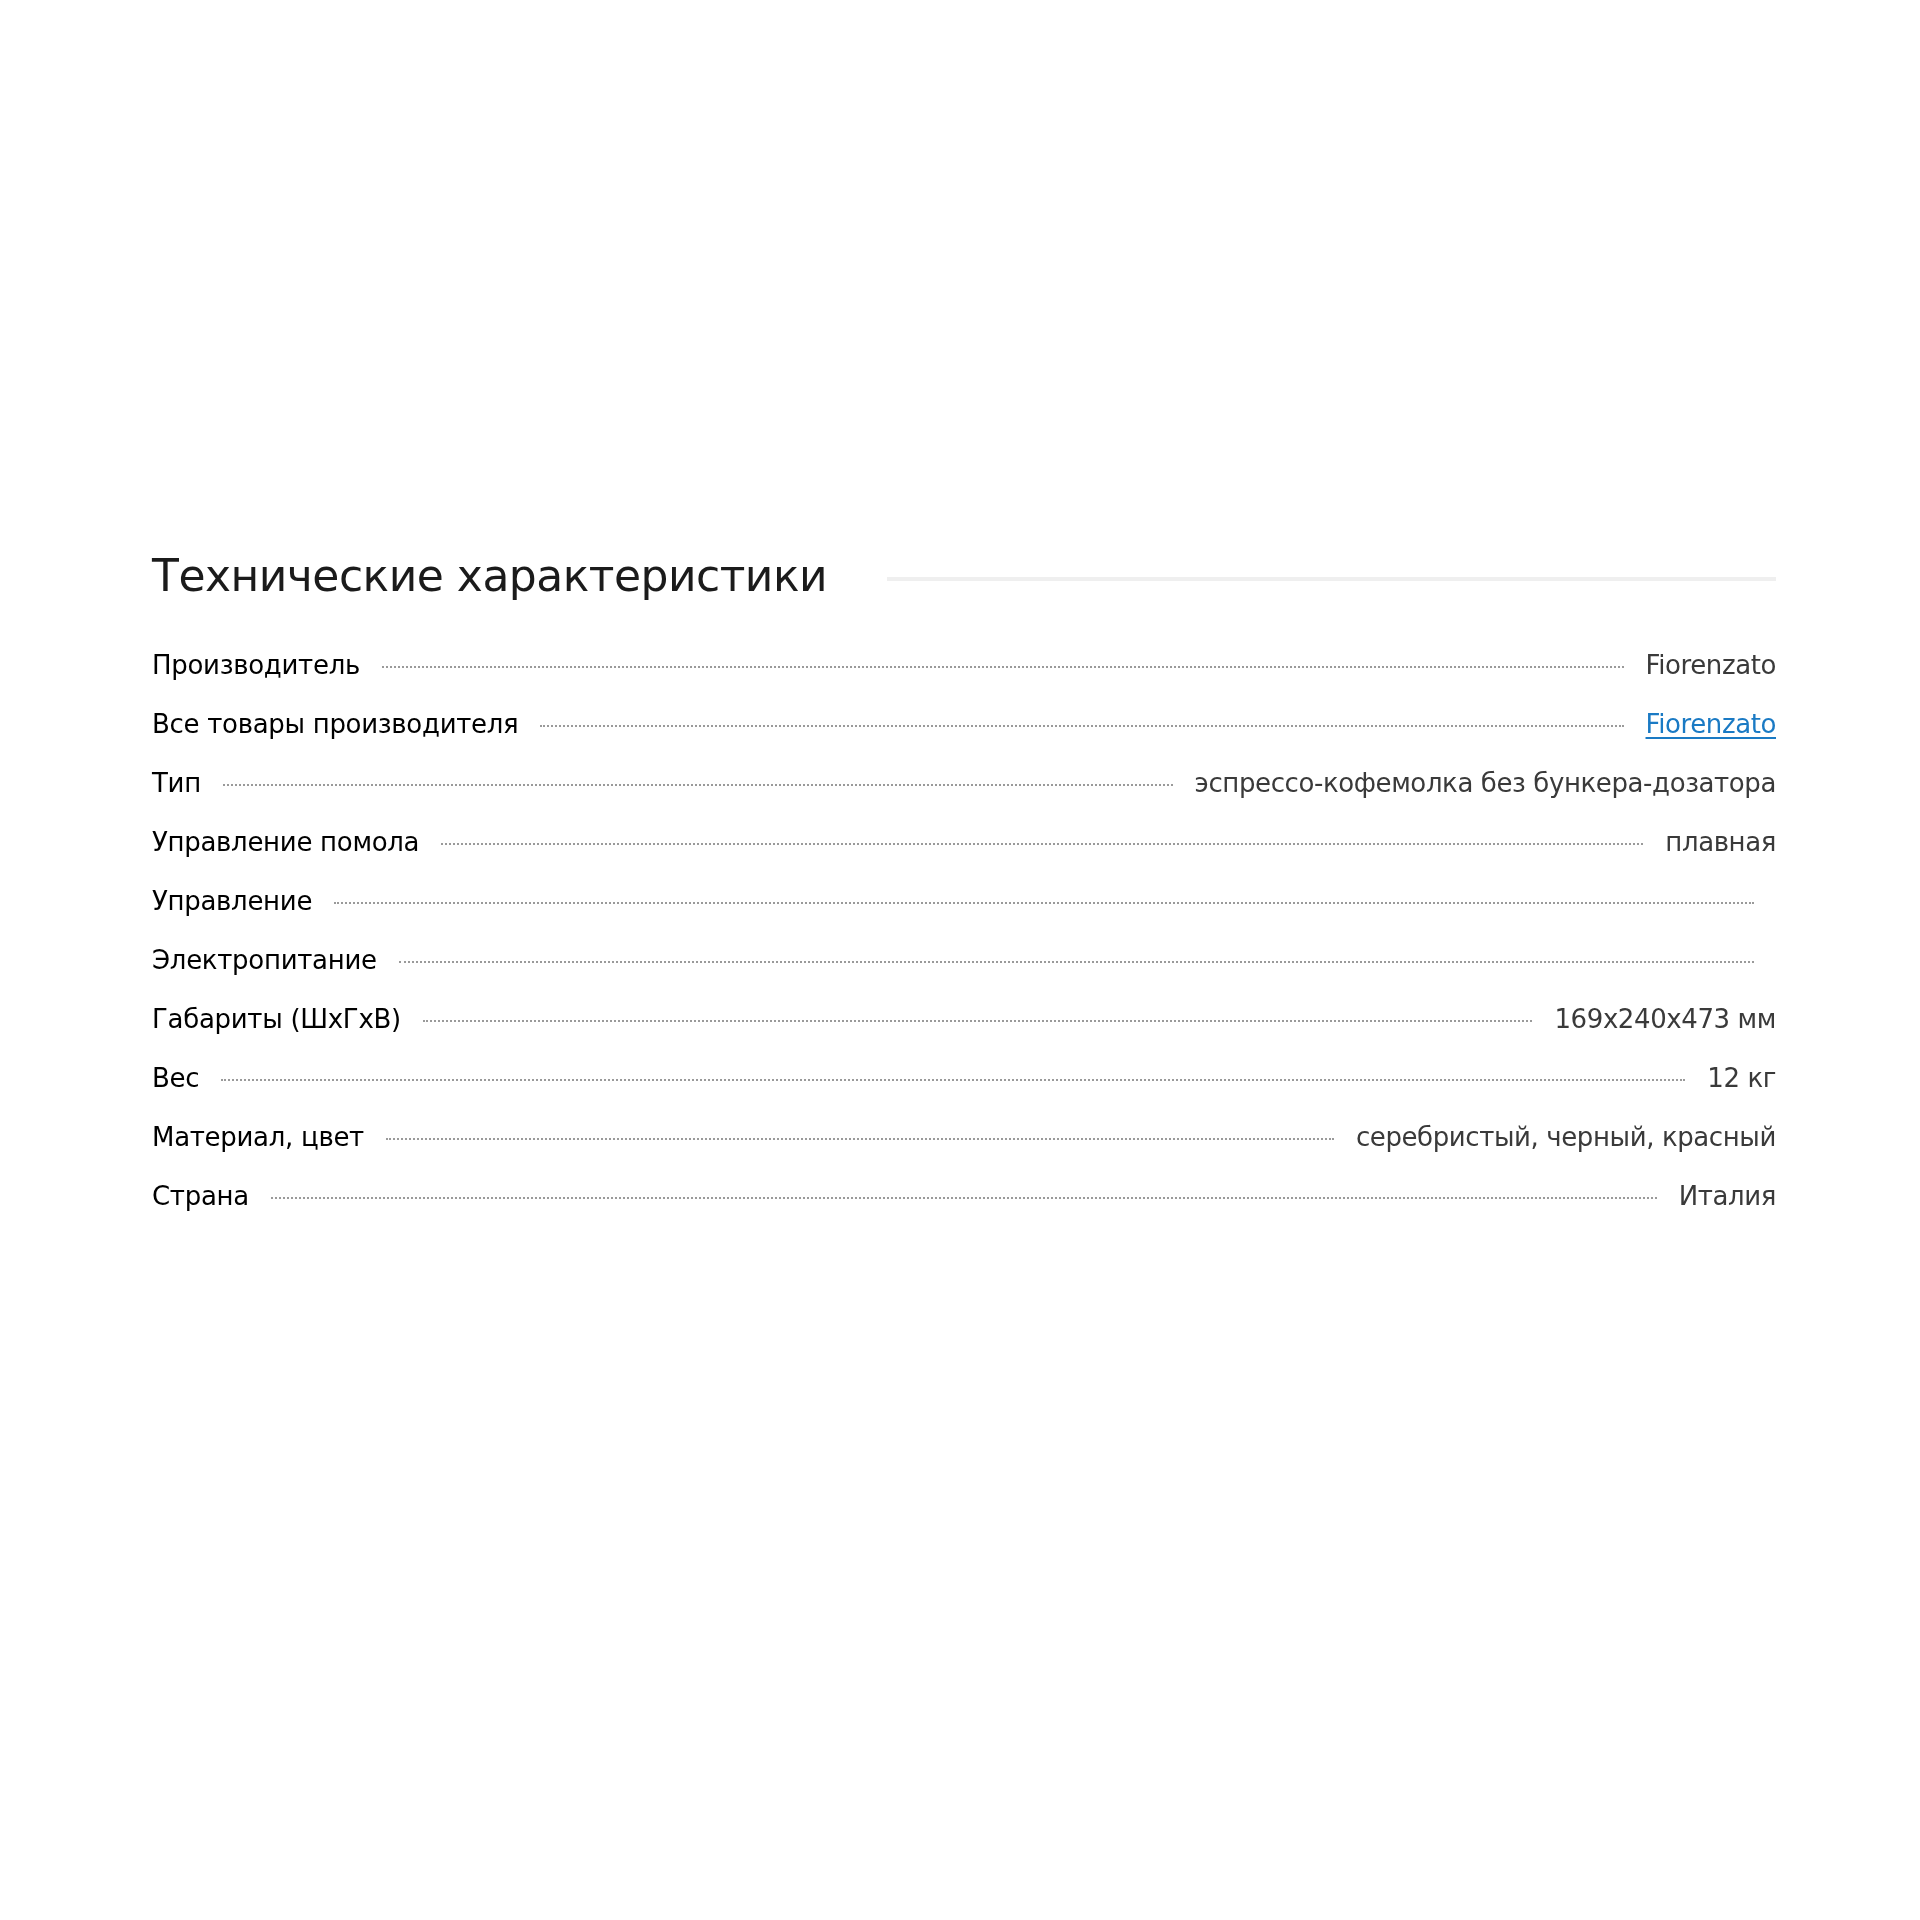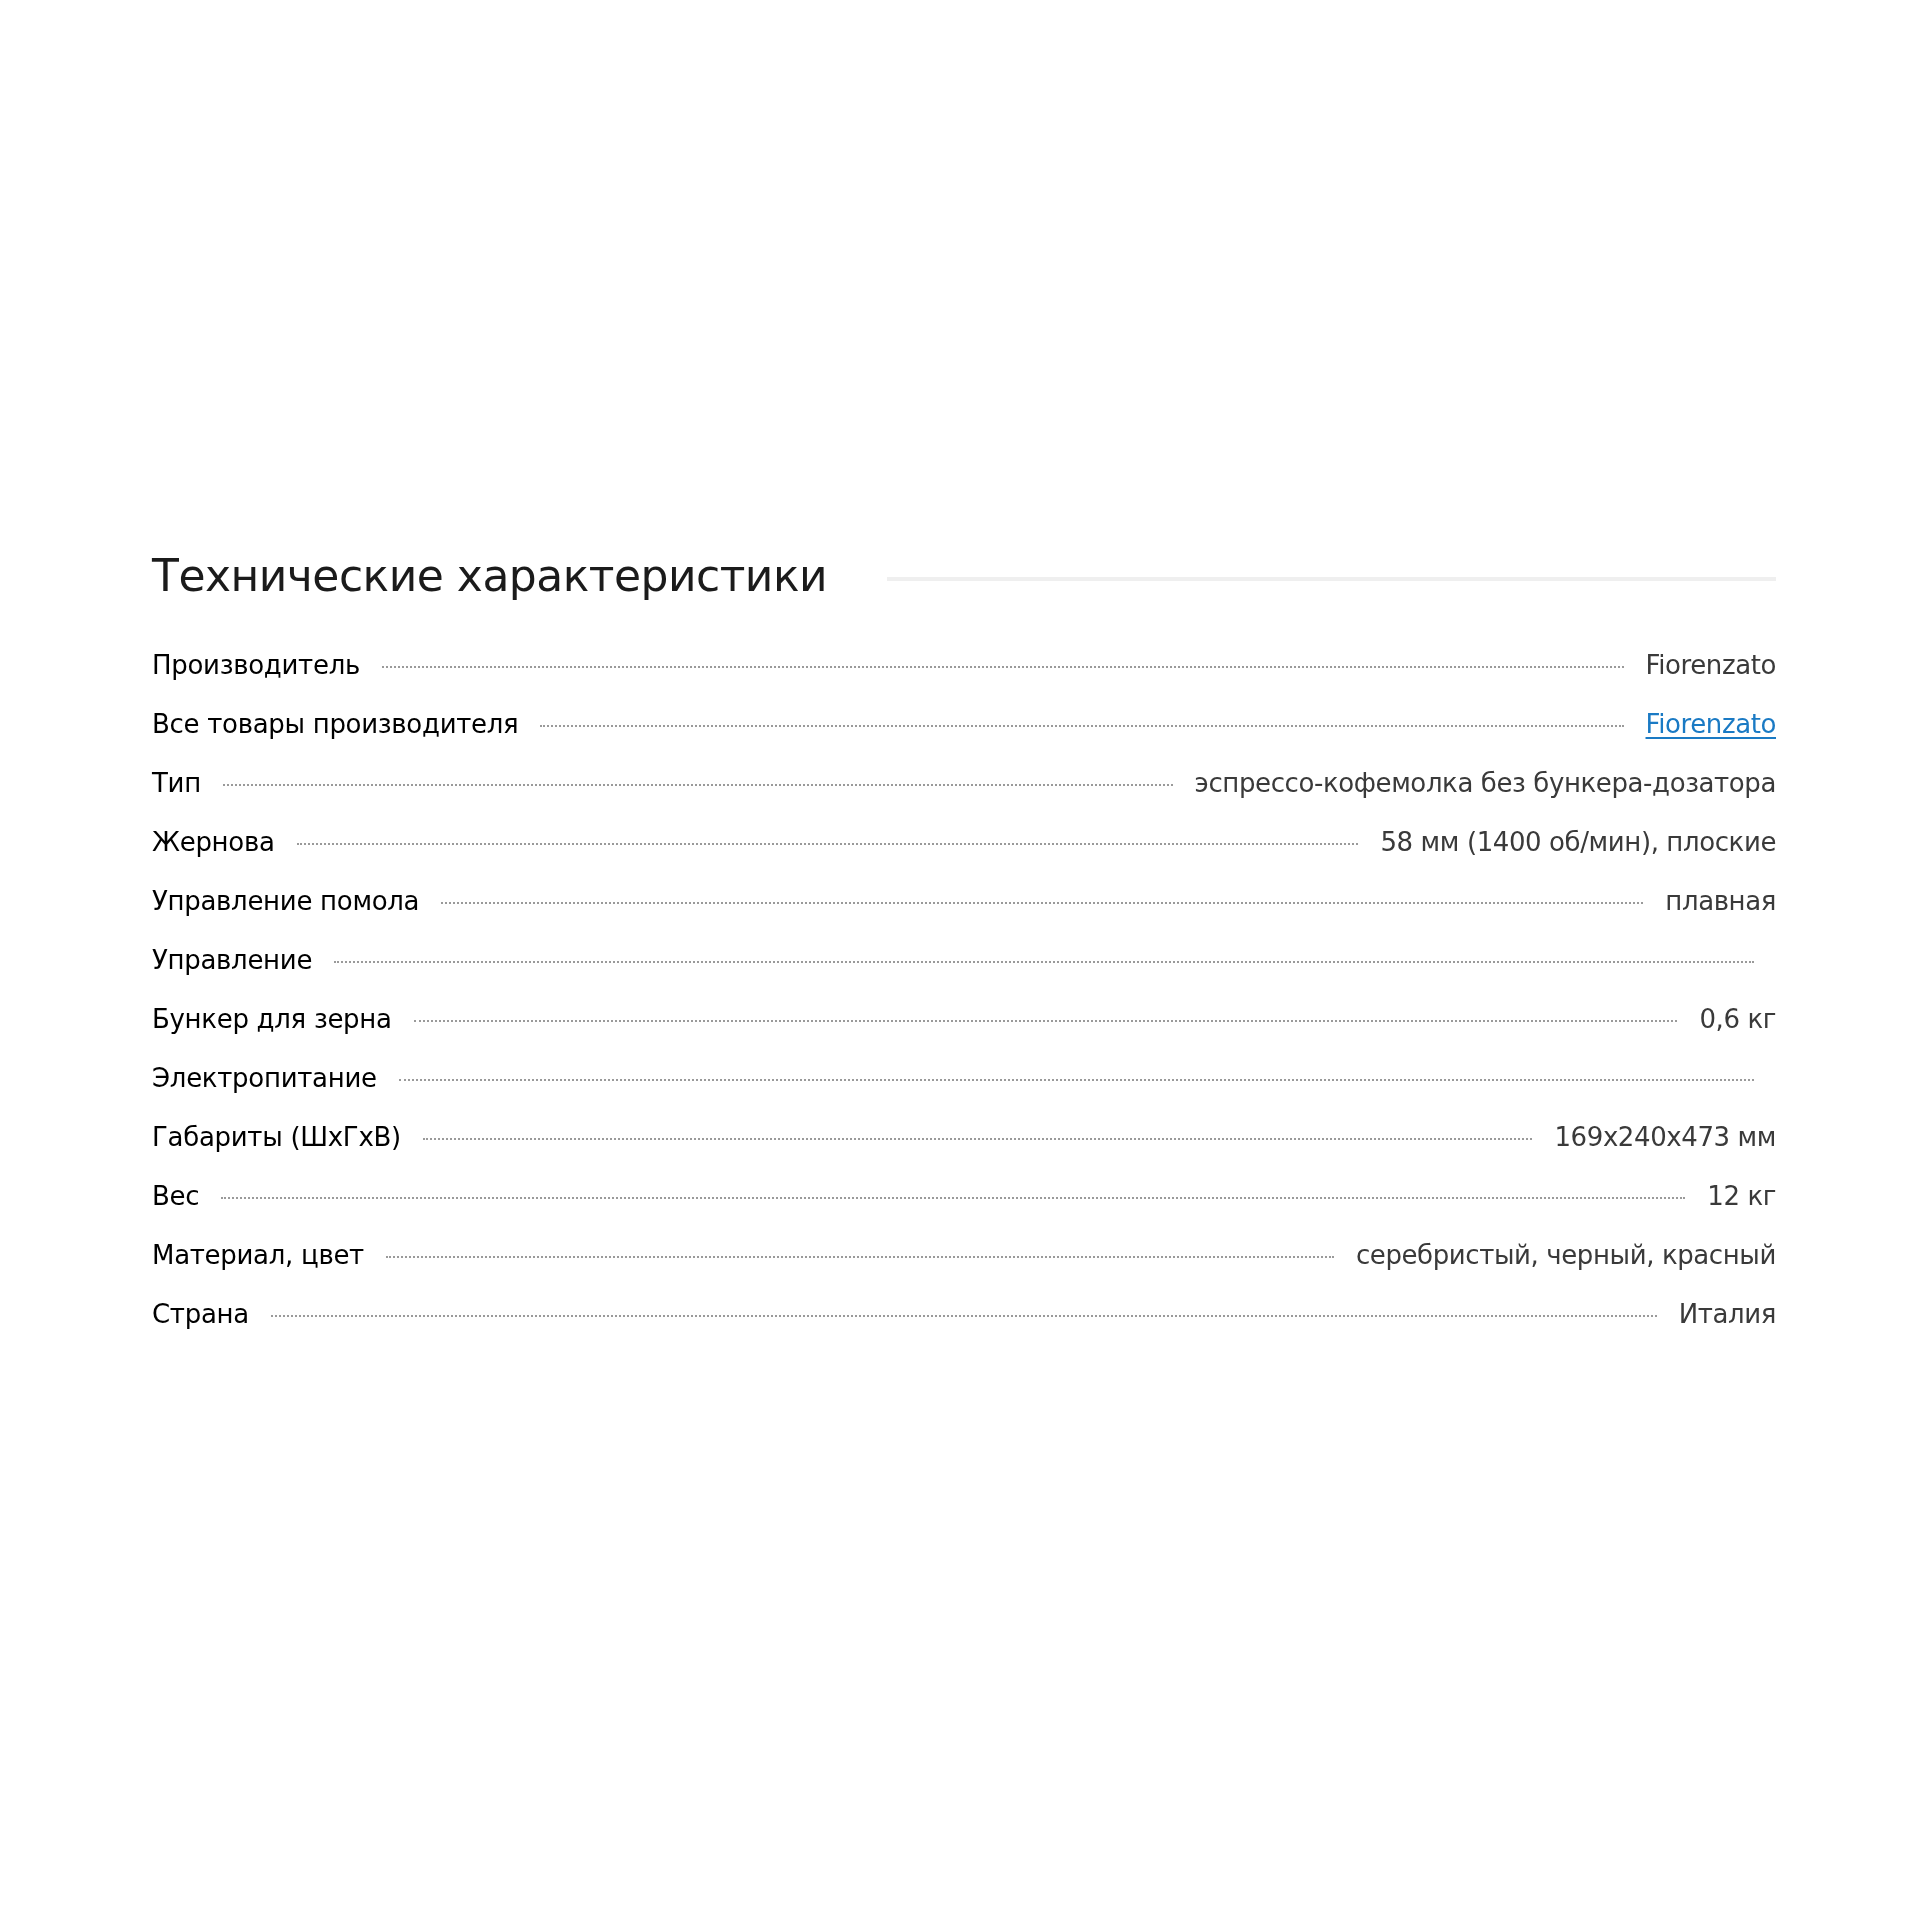--- a/index.html
+++ b/index.html
@@ -102,37 +102,27 @@
       <span class="spec-label">Все товары производителя</span>
       <span class="spec-leader"></span>
       <span class="spec-value"><a href="#">Fiorenzato</a></span>
     </li>
     <li class="spec-row">
       <span class="spec-label">Тип</span>
       <span class="spec-leader"></span>
       <span class="spec-value">эспрессо-кофемолка без бункера-дозатора</span>
     </li>
     <li class="spec-row">
-      <span class="spec-label">Жернова</span>
-      <span class="spec-leader"></span>
-      <span class="spec-value">58 мм (1400 об/мин), плоские</span>
-    </li>
-    <li class="spec-row">
       <span class="spec-label">Управление помола</span>
       <span class="spec-leader"></span>
       <span class="spec-value">плавная</span>
     </li>
     <li class="spec-row">
       <span class="spec-label">Управление</span>
       <span class="spec-leader"></span>
-    </li>
-    <li class="spec-row">
-      <span class="spec-label">Бункер для зерна</span>
-      <span class="spec-leader"></span>
-      <span class="spec-value">0,6 кг</span>
     </li>
     <li class="spec-row">
       <span class="spec-label">Электропитание</span>
       <span class="spec-leader"></span>
     </li>
     <li class="spec-row">
       <span class="spec-label">Габариты (ШхГхВ)</span>
       <span class="spec-leader"></span>
       <span class="spec-value">169x240x473 мм</span>
     </li>

